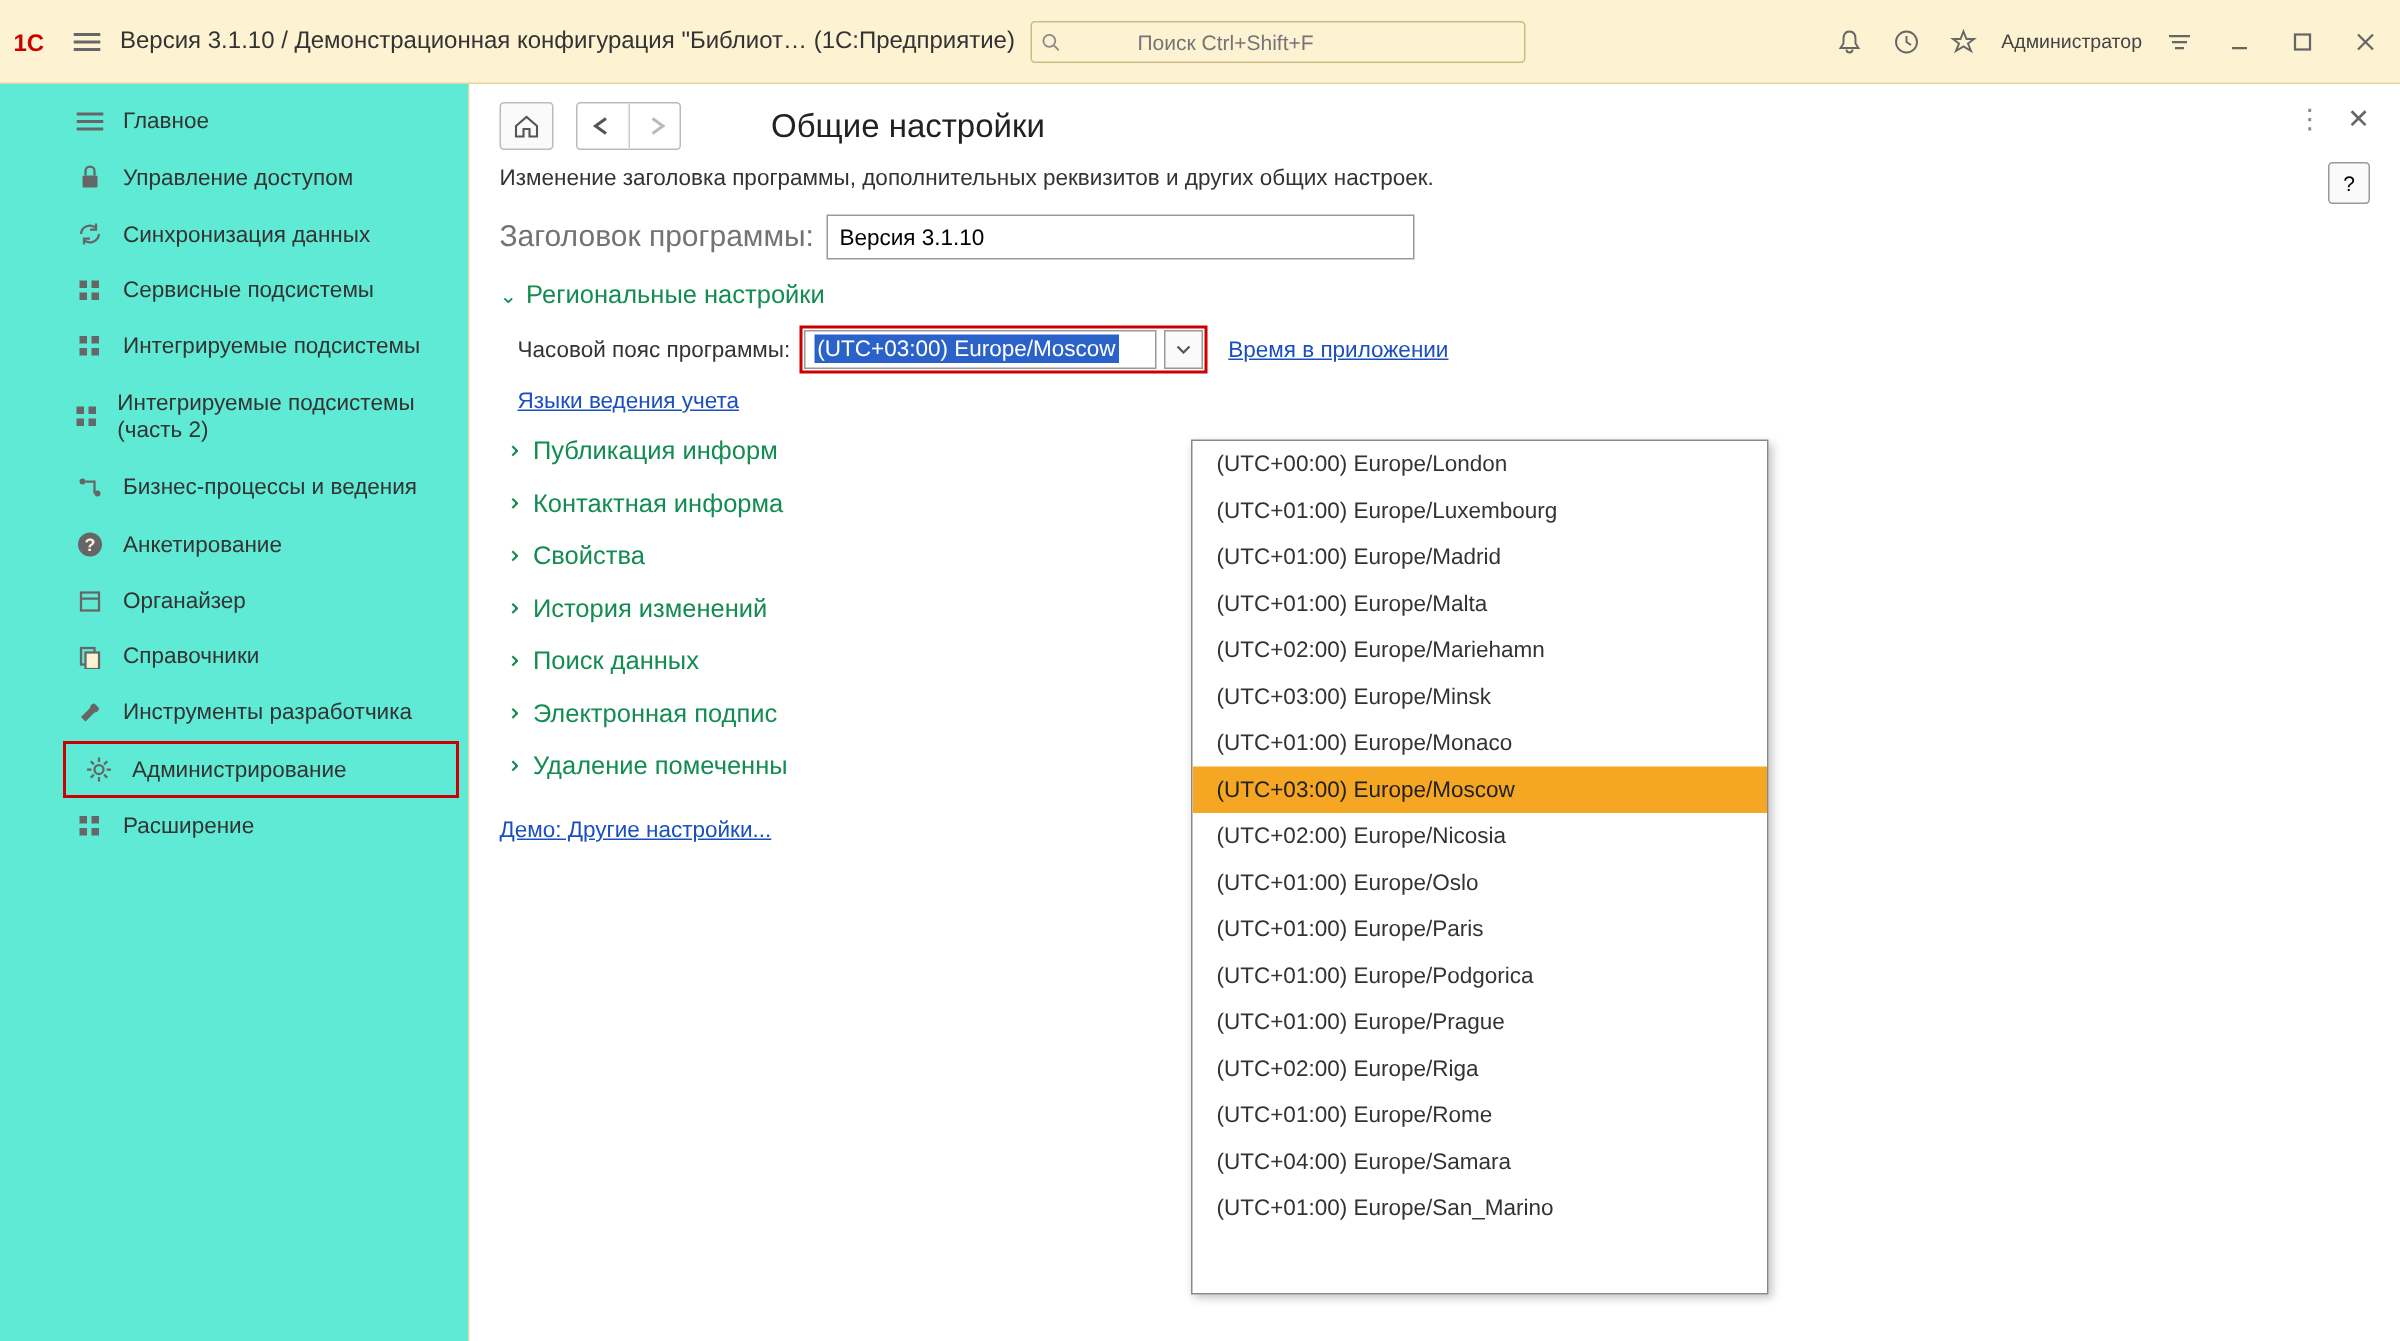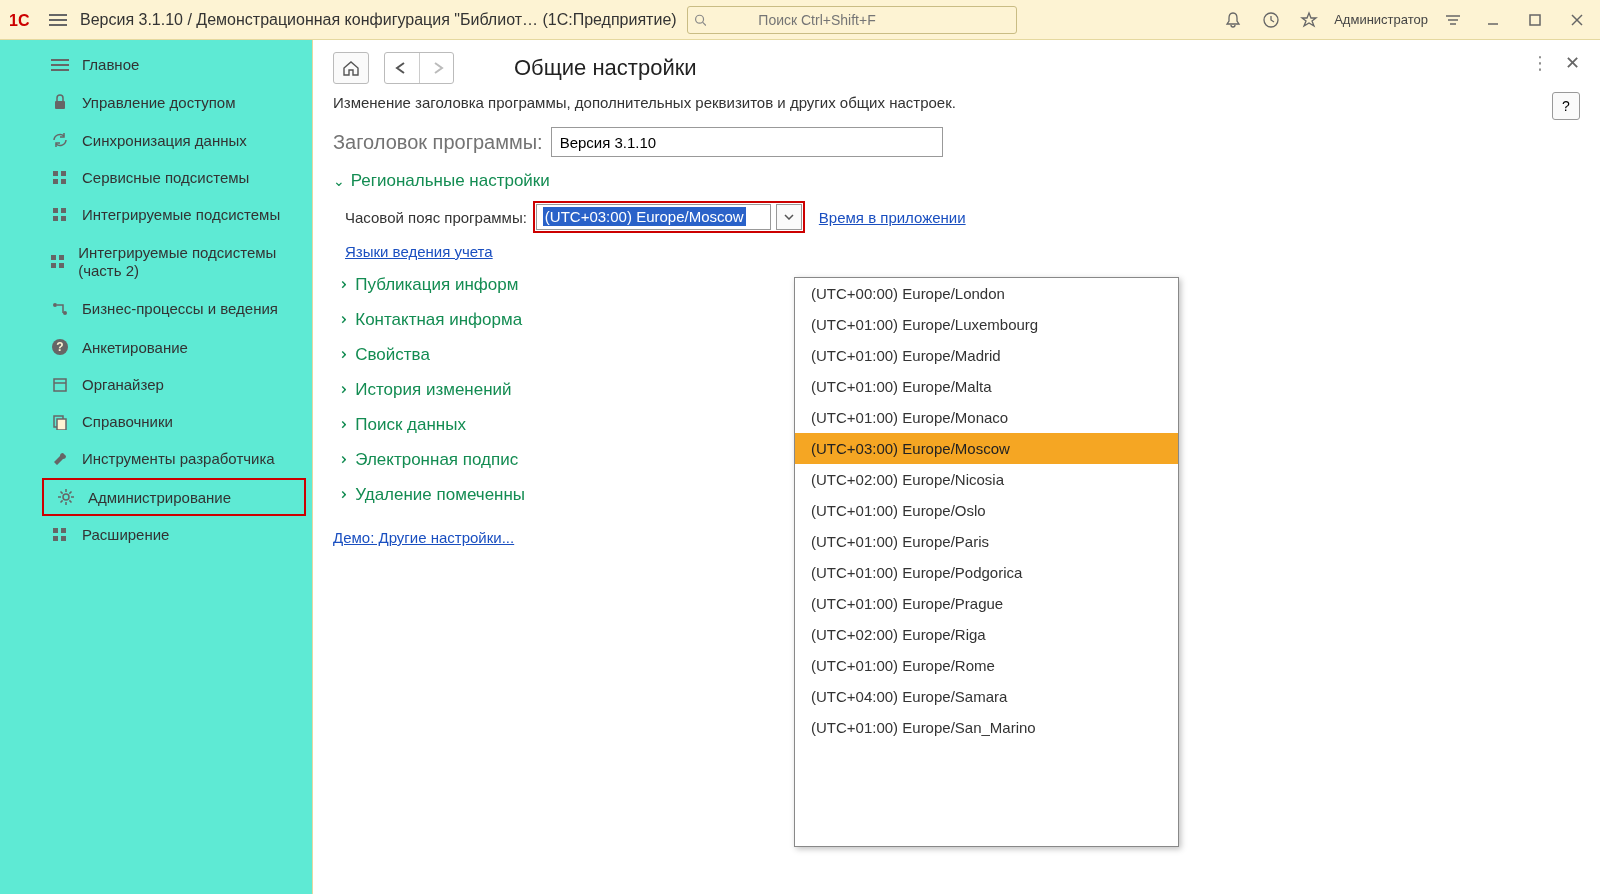--- a/index.html
+++ b/index.html
@@ -1,19 +1,19 @@
 <!DOCTYPE html>
 <html><head>
 <meta charset="utf-8">
 <style>
   * { box-sizing: border-box; margin: 0; padding: 0; }
   body { font-family: Arial, sans-serif; font-size: 14px; background: #fff; width: 1600px; height: 894px; overflow: hidden; position: relative; }
 
   
-  .titlebar { display: flex; align-items: center; height: 40px; background: #fdf3d3; border-bottom: 1px solid #e5d89f; padding: 0 8px; }
+  .titlebar { display: flex; align-items: center; height: 56px; background: #fdf3d3; border-bottom: 1px solid #e5d89f; padding: 0 8px; }
   .logo { width: 30px; height: 24px; display: flex; align-items: center; justify-content: center; margin-right: 8px; }
   .hamburger-top { width: 24px; height: 24px; display: flex; align-items: center; justify-content: center; cursor: pointer; margin-right: 10px; }
   .title-text { font-size: 16px; color: #333; flex: 0 0 auto; }
   .search-box { display: flex; align-items: center; margin-left: 10px; border: 1px solid #c9bc84; border-radius: 3px; background: #fdf3d3; height: 28px; padding: 0 6px; width: 330px; }
   .search-box input { border: none; background: transparent; outline: none; width: 100%; font-size: 14px; color: #888; margin-left: 48px; }
   .titlebar-spacer { flex: 1; }
   .titlebar-right { display: flex; align-items: center; gap: 12px; }
   .titlebar-icon { width: 26px; height: 26px; display: flex; align-items: center; justify-content: center; cursor: pointer; color: #555; }
   .user-label { font-size: 13px; color: #444; }
   .win-btn { width: 30px; height: 26px; display: flex; align-items: center; justify-content: center; cursor: pointer; }
@@ -361,20 +361,22 @@
 
     <a class="demo-link">Демо: Другие настройки...</a>
 
     
     <div class="dropdown">
       <div class="dropdown-inner" id="dd-inner">
           <div class="dd-item">(UTC+00:00) Europe/London</div>
           <div class="dd-item">(UTC+01:00) Europe/Luxembourg</div>
           <div class="dd-item">(UTC+01:00) Europe/Madrid</div>
           <div class="dd-item">(UTC+01:00) Europe/Malta</div>
+          <div class="dd-item">(UTC+02:00) Europe/Mariehamn</div>
+          <div class="dd-item">(UTC+03:00) Europe/Minsk</div>
           <div class="dd-item">(UTC+01:00) Europe/Monaco</div>
           <div class="dd-item selected">(UTC+03:00) Europe/Moscow</div>
           <div class="dd-item">(UTC+02:00) Europe/Nicosia</div>
           <div class="dd-item">(UTC+01:00) Europe/Oslo</div>
           <div class="dd-item">(UTC+01:00) Europe/Paris</div>
           <div class="dd-item">(UTC+01:00) Europe/Podgorica</div>
           <div class="dd-item">(UTC+01:00) Europe/Prague</div>
           <div class="dd-item">(UTC+02:00) Europe/Riga</div>
           <div class="dd-item">(UTC+01:00) Europe/Rome</div>
           <div class="dd-item">(UTC+04:00) Europe/Samara</div>

